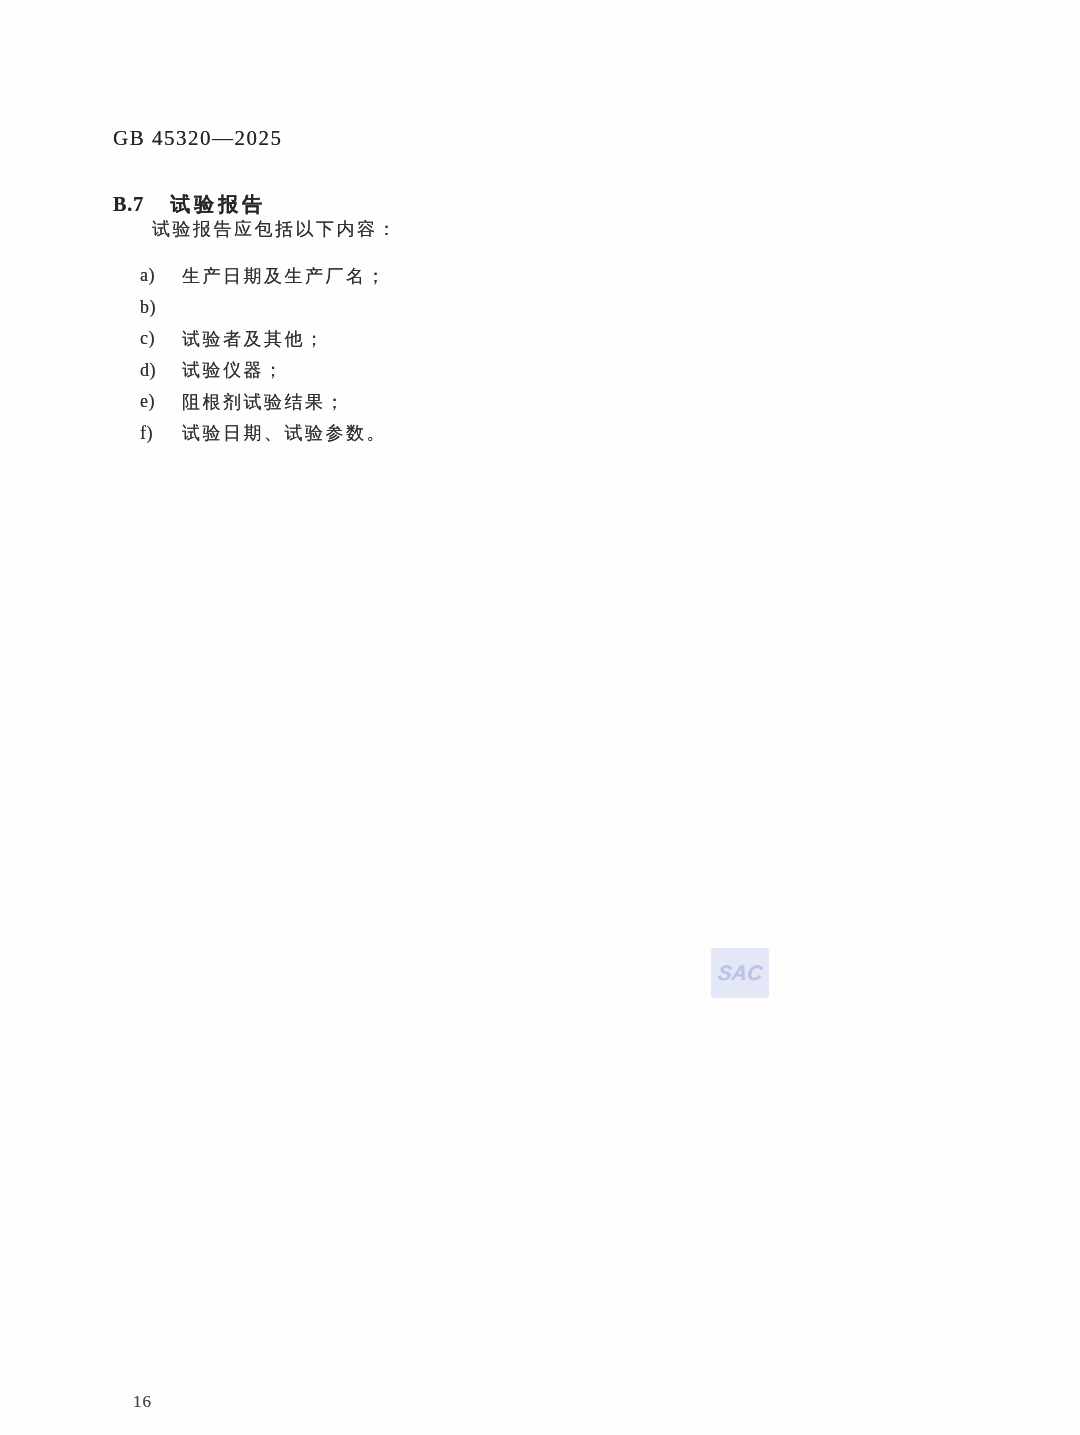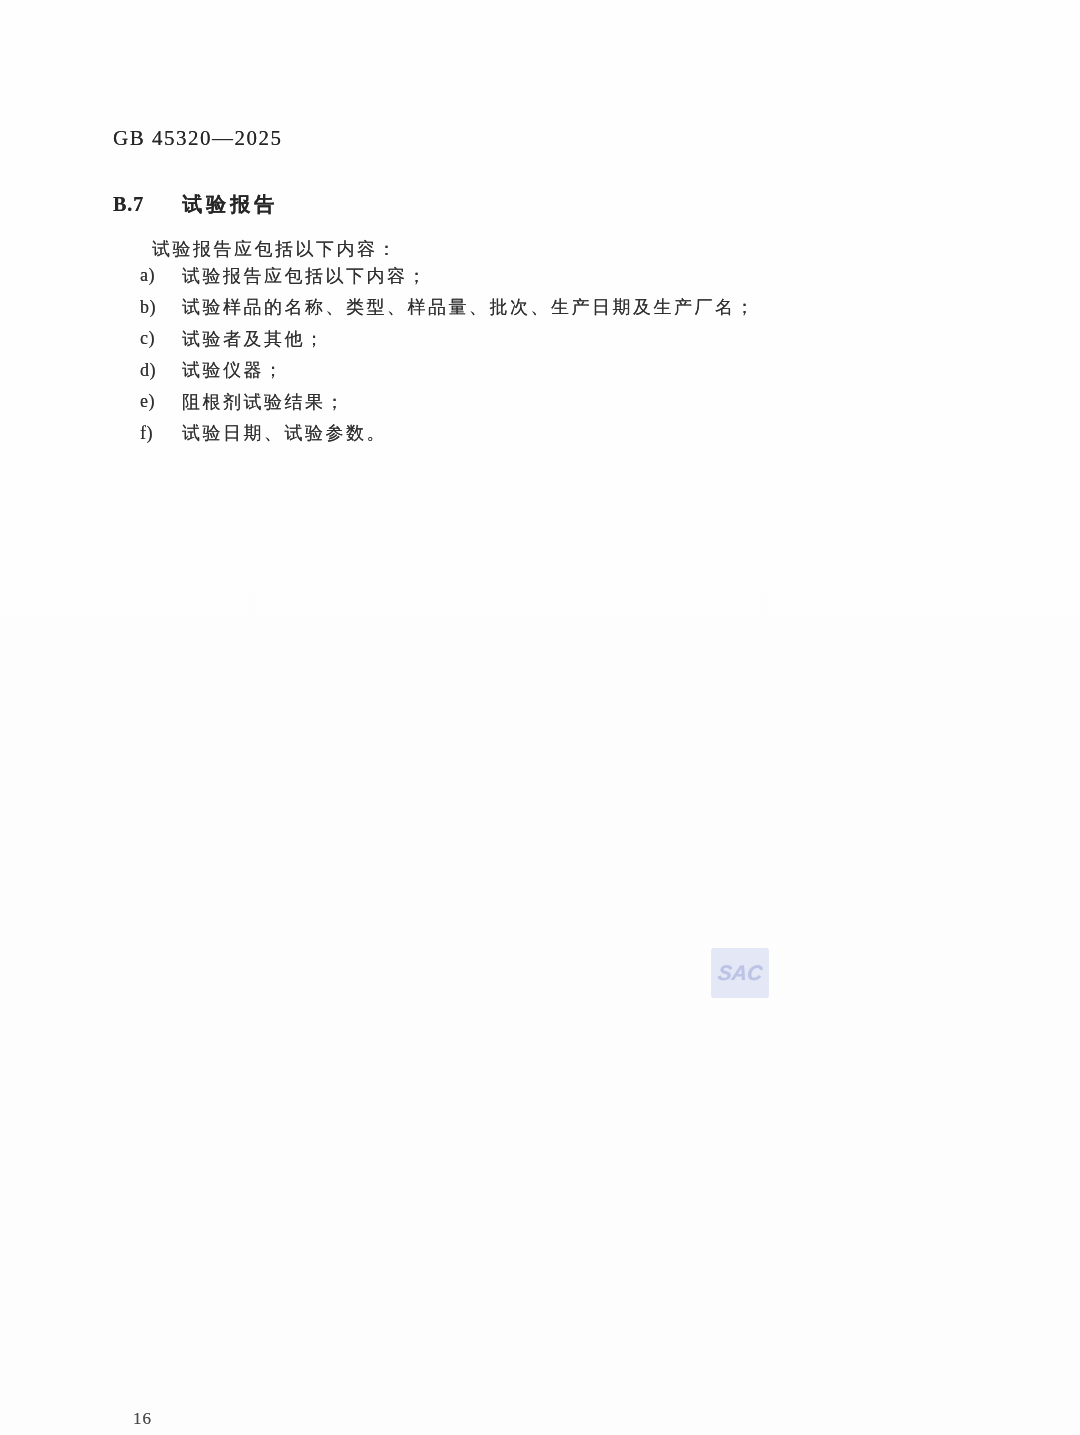--- a/index.html
+++ b/index.html
@@ -34,30 +34,30 @@
     position: absolute;
     left: 113px;
     top: 191px;
     font-size: 20px;
     font-weight: bold;
     color: #262626;
     text-shadow: 0 0 0.6px #444;
   }
   .section-heading .sec-num {
     letter-spacing: 1px;
-    margin-right: 38px;
+    margin-right: 26px;
   }
   .section-heading .sec-title {
     letter-spacing: 4px;
     margin-top: 32px;
   }
   .intro-line {
     position: absolute;
     left: 152px;
-    top: 237px;
+    top: 217px;
     font-size: 18px;
     letter-spacing: 2.5px;
     color: #303030;
     text-shadow: 0 0 0.5px #555;
   }
   .list-block {
     position: absolute;
     left: 140px;
     top: 260px;
     list-style: none;
@@ -105,44 +105,42 @@
     text-shadow: 0 0 1px #c9cfee;
   }
   .page-number {
     position: absolute;
     left: 133px;
     top: 1392px;
     font-size: 17px;
     letter-spacing: 1px;
     color: #4b4b4b;
     text-shadow: 0 0 0.5px #777;
-    margin-top: 17px;
   }
 </style>
 </head>
 <body>
 
 <div class="page">
 
   <div class="doc-header">GB 45320—2025</div>
 
   <div class="section-heading">
     <span class="sec-num">B.7</span><span class="sec-title">试验报告</span>
   </div>
 
   <div class="intro-line">试验报告应包括以下内容：</div>
 
   <ul class="list-block">
     <li>
       <span class="li-label">a)</span>
-      <span class="li-text">试验报告应包括以下内容；</span>
+      <span class="li-text">生产日期及生产厂名；</span>
     </li>
     <li>
       <span class="li-label">b)</span>
-      <span class="li-text">试验样品的名称、类型、样品量、批次、生产日期及生产厂名；</span>
     </li>
     <li>
       <span class="li-label">c)</span>
       <span class="li-text">试验者及其他；</span>
     </li>
     <li>
       <span class="li-label">d)</span>
       <span class="li-text">试验仪器；</span>
     </li>
     <li>

